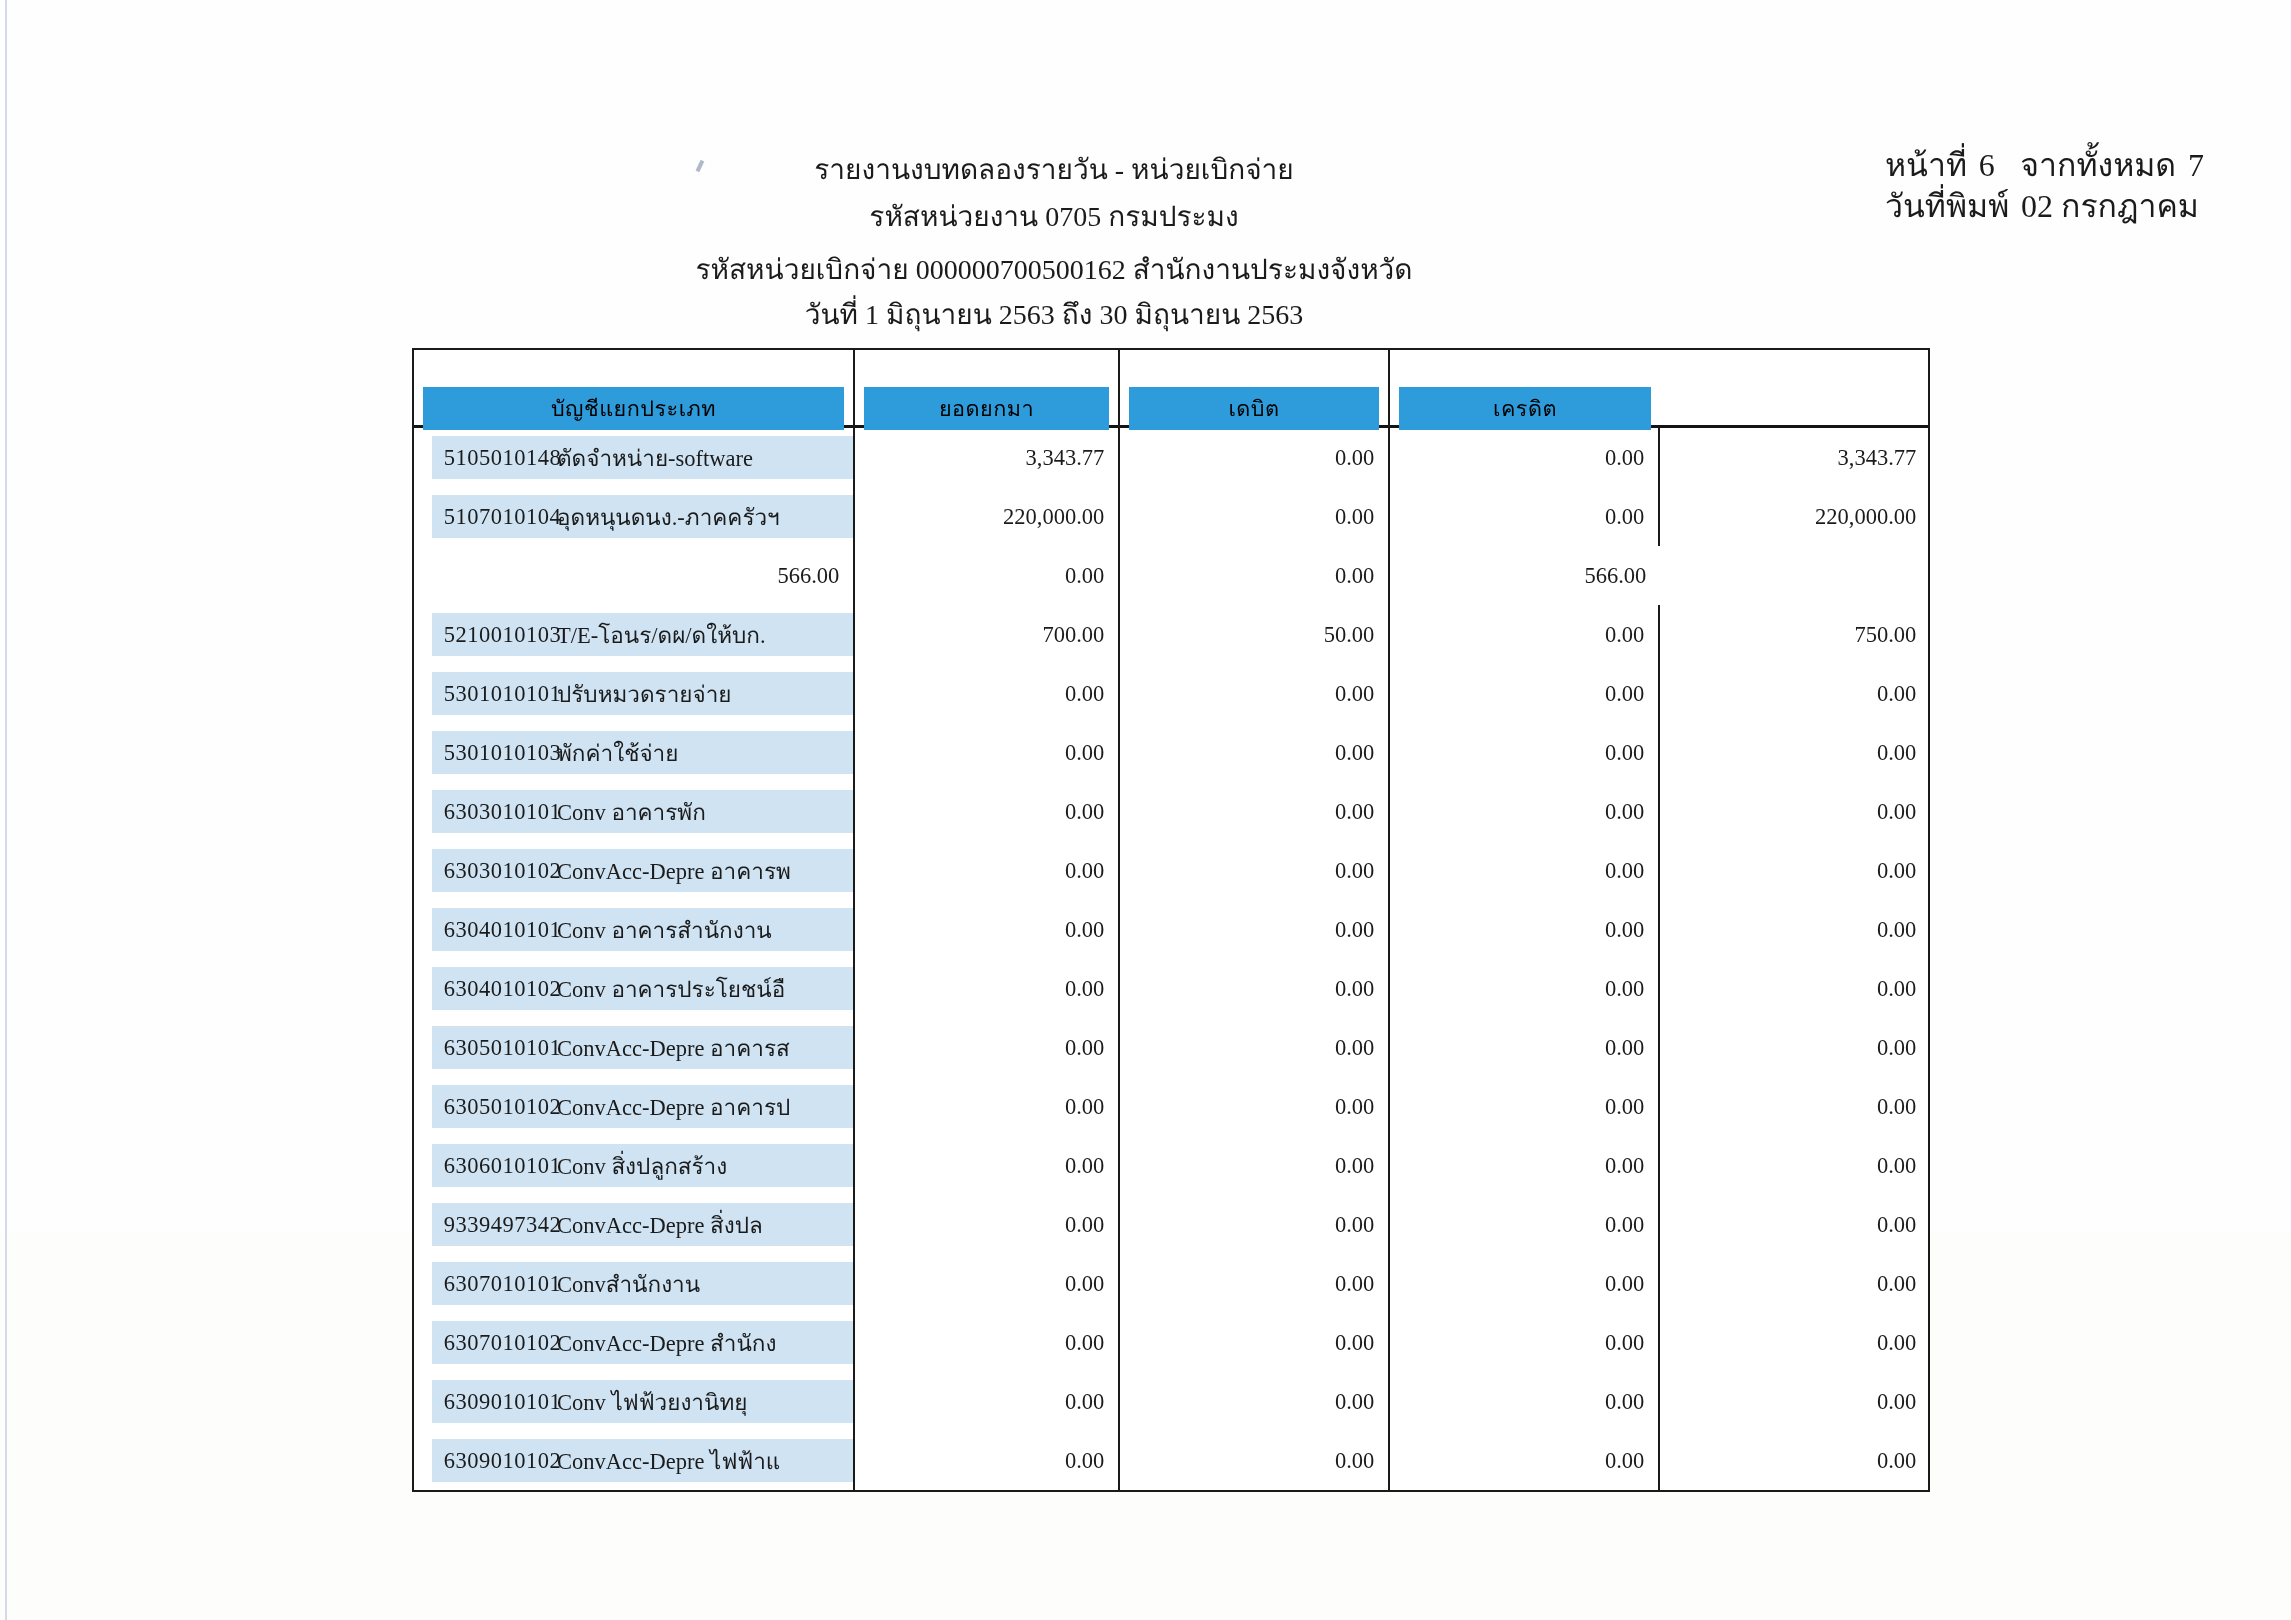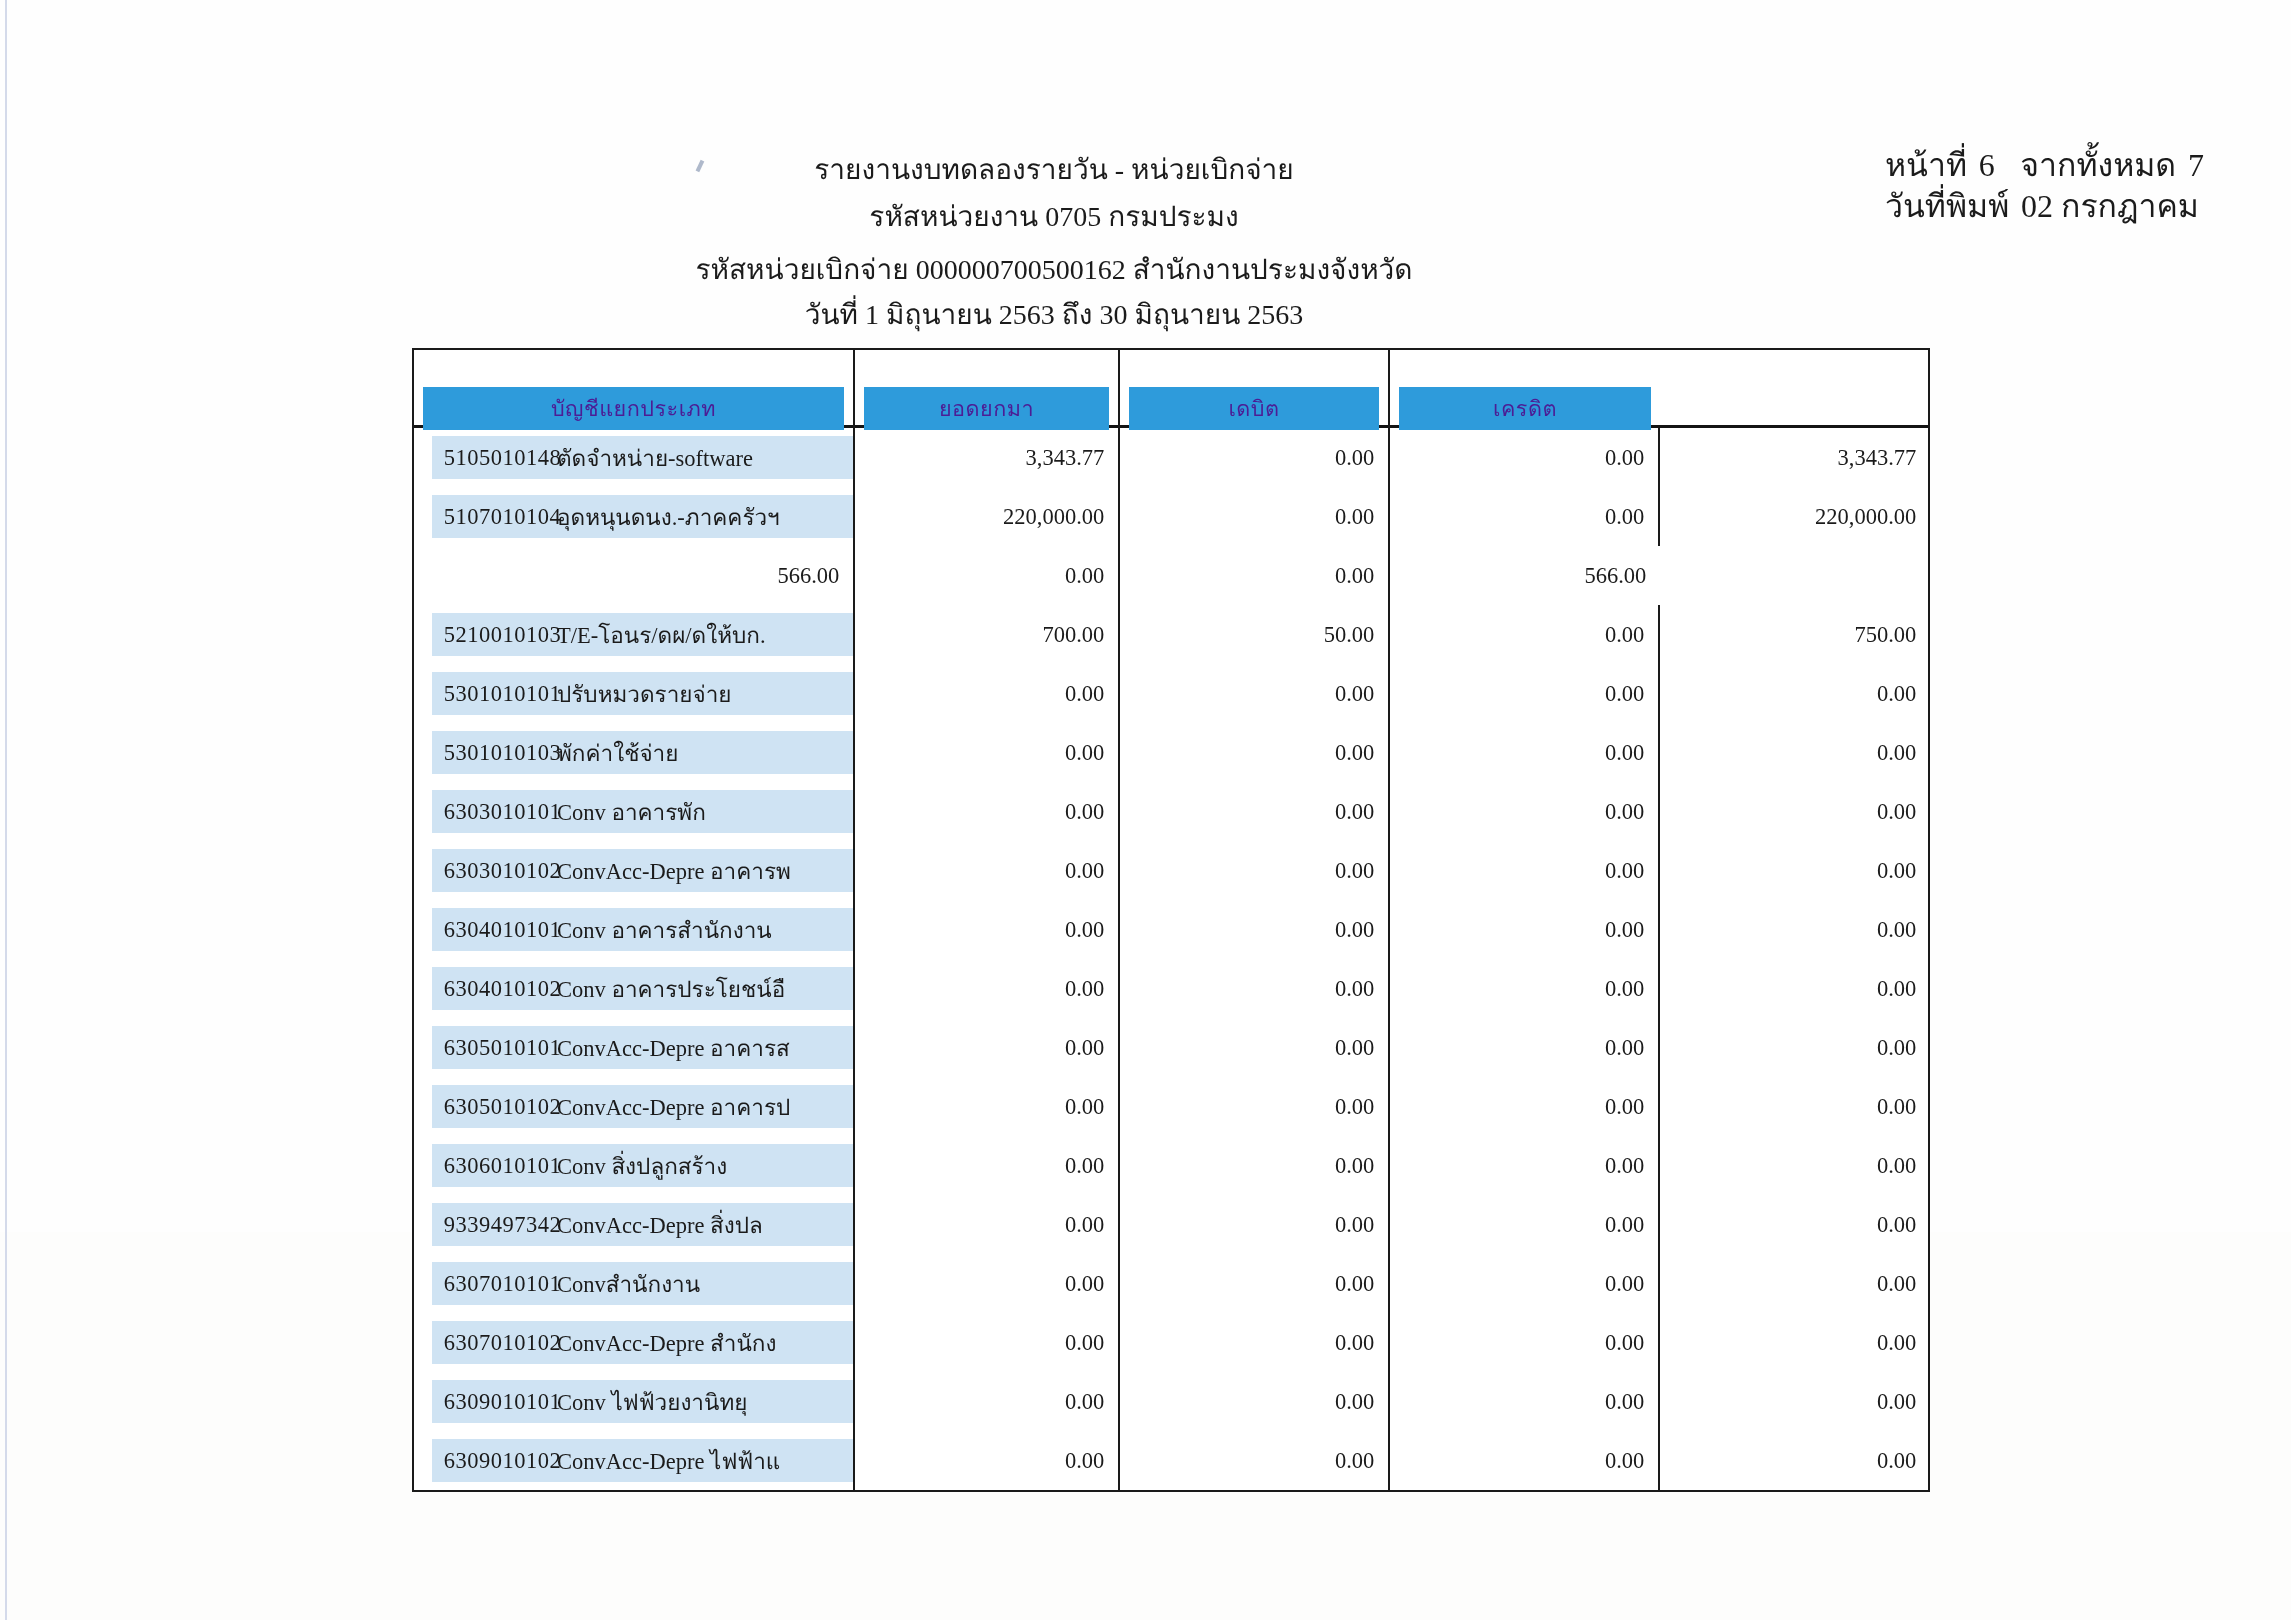--- a/index.html
+++ b/index.html
@@ -25,21 +25,21 @@
   .trial-table { position:absolute; left:412px; top:348px; width:1518px;
                  border:2px solid #1a1a1a; border-bottom-width:2.9px; background:#fff; }
   .t-row { display:grid; grid-template-columns:441px 265px 270px 270px 270px; }
   .t-row > div { border-right:2px solid #1a1a1a; }
   .t-row > div:last-child { border-right:none; }
 
   .t-head { height:78px; border-bottom:3.9px solid #141414; }
   .t-head > div { display:flex; align-items:center; justify-content:center; }
   .head-bar { width:calc(100% - 17.6px); height:43px; background:#2e9bdb;
               display:flex; align-items:center; justify-content:center;
-              font-size:21.6px; color:#4c1d95; letter-spacing:0.5px;margin-top:37px; }
+              font-size:21.6px; color:#000000; letter-spacing:0.5px;margin-top:37px; }
 
   .t-body .t-row { height:59px; }
   .cell-account { display:flex; align-items:center; }
   .acct-band { margin-left:18px; width:calc(100% - 10.8px); height:43px; background:#cfe3f3;
                display:flex; align-items:center; }
   .acct-code { display:inline-block; width:125px; padding-left:11.8px; font-size:22.5px; letter-spacing:0.5px; }
   .acct-name { font-size:22.5px; white-space:nowrap; }
   .cell-num { display:flex; align-items:center; justify-content:flex-end;
               padding-right:13.7px; font-size:22.5px; }
 </style>

